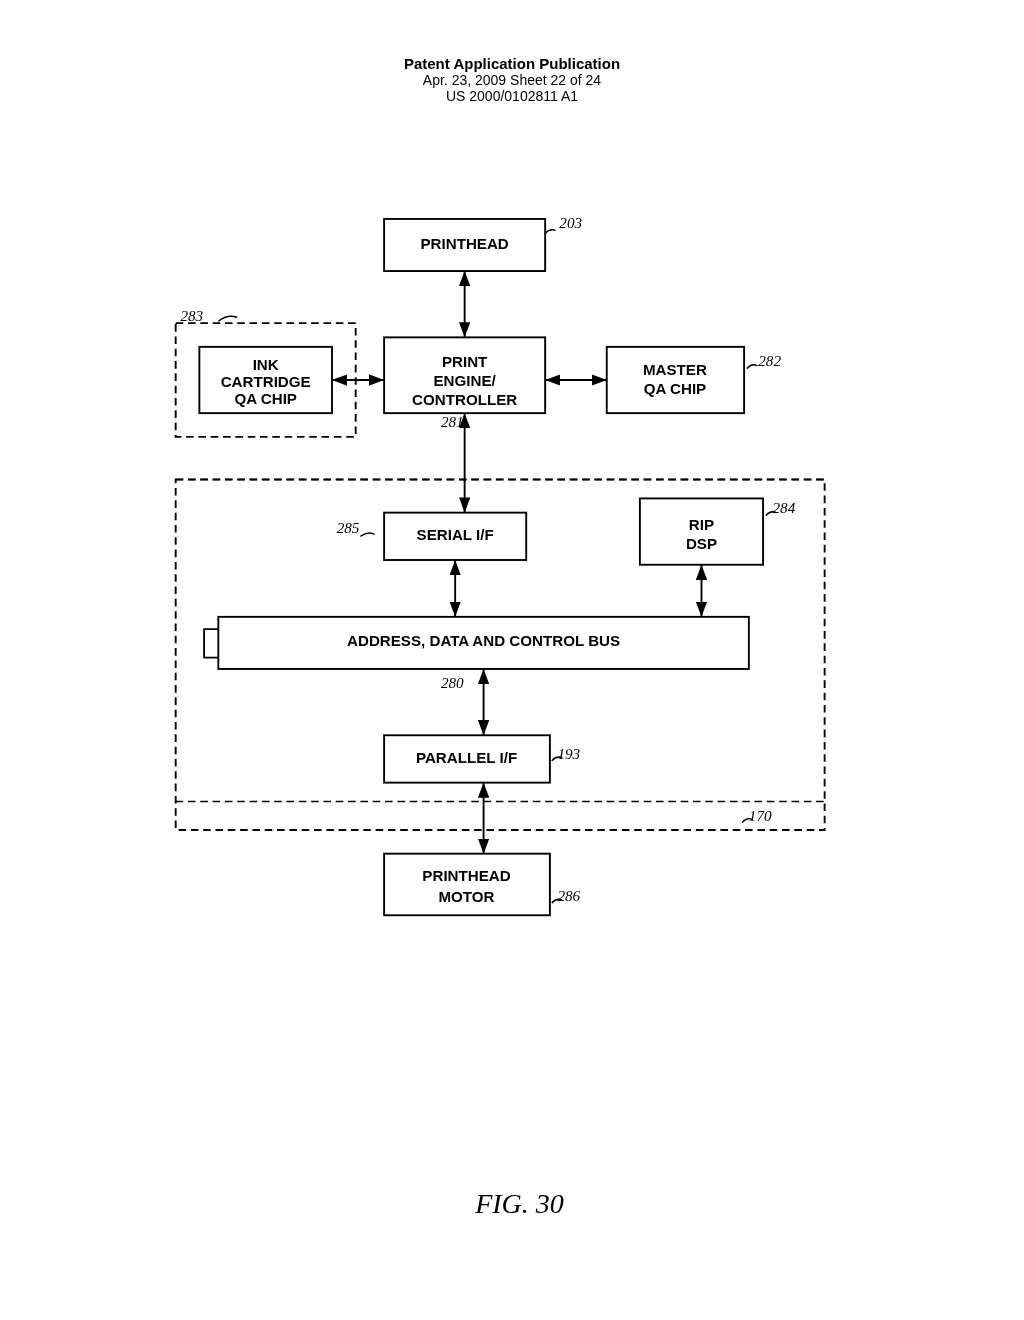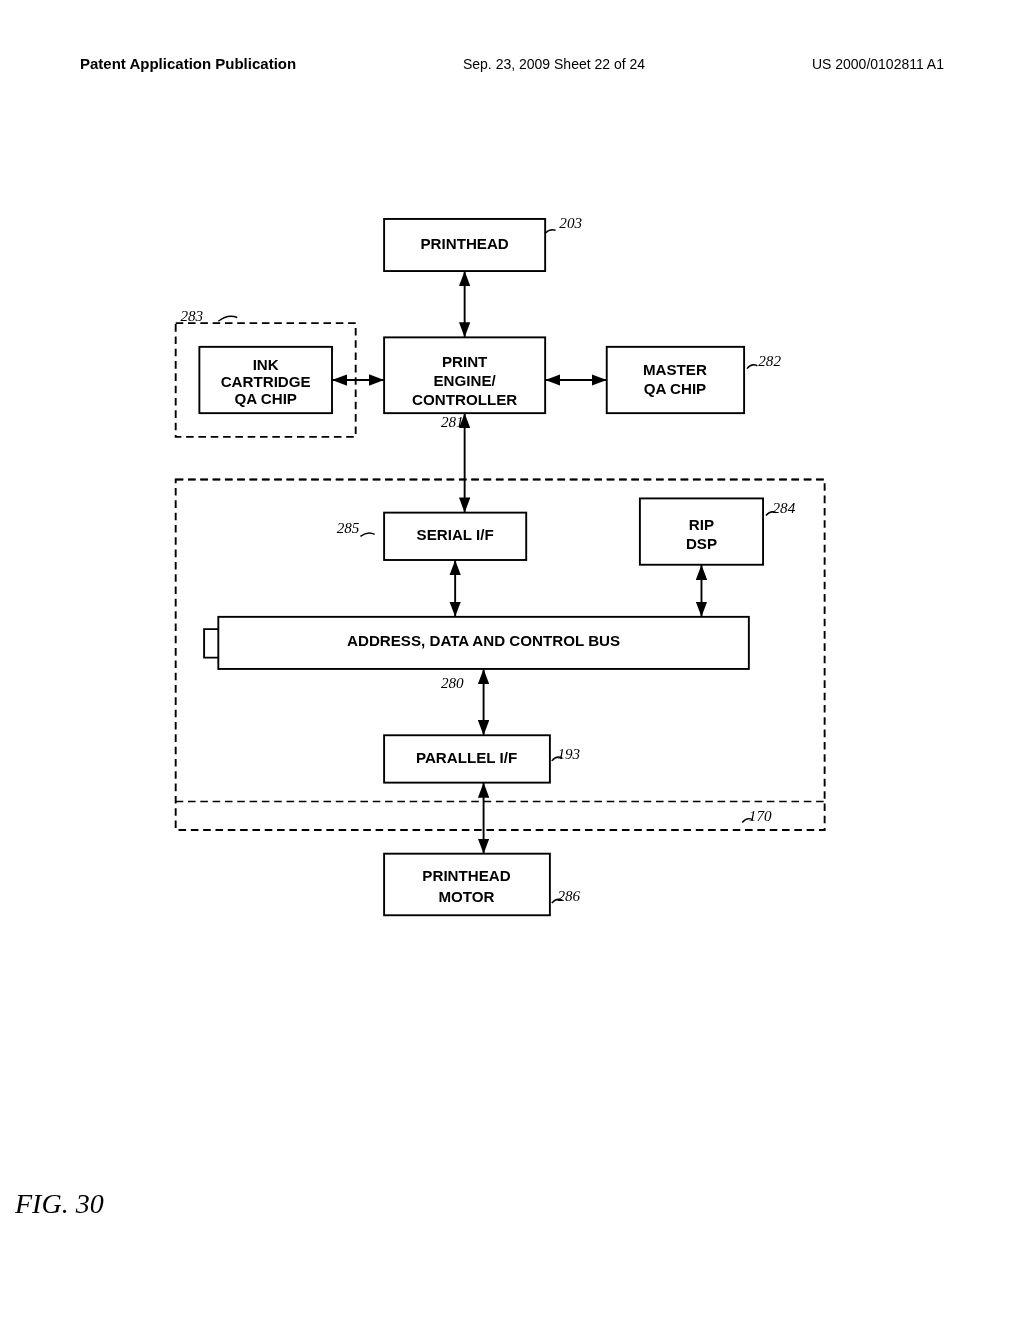--- a/index.html
+++ b/index.html
@@ -22,20 +22,21 @@
     
     .header {
       position: absolute;
       top: 55px;
       left: 80px;
       right: 80px;
       display: flex;
       justify-content: space-between;
       align-items: center;
       font-size: 15px;
+      flex-direction: column;
     }
 
     .header-left {
       font-weight: bold;
       font-size: 15px;
     }
 
     .header-center {
       font-size: 14px;
     }
@@ -58,34 +59,34 @@
       width: 100%;
       height: 100%;
     }
 
     
     .figure-label {
       position: absolute;
       bottom: 100px;
       left: 15px;
       right: 0;
-      text-align: left;
+      text-align: center;
       font-size: 28px;
       font-style: italic;
       font-family: Georgia, serif;
     }
   </style>
 </head>
 <body>
 
 <div class="page">
 
   <div class="header">
     <span class="header-left">Patent Application Publication</span>
-    <span class="header-center">Sep. 23, 2009  Sheet 22 of 24</span>
+    <span class="header-center">Apr. 23, 2009  Sheet 22 of 24</span>
     <span class="header-right">US 2000/0102811 A1</span>
   </div>
 
   <div class="diagram">
     <svg viewBox="0 0 860 950" xmlns="http://www.w3.org/2000/svg">
 
       <defs>
         <style>
           .box-label { font-family: Arial, sans-serif; font-size: 16px; font-weight: bold; text-anchor: middle; dominant-baseline: middle; }
           .ref-label { font-family: Georgia, serif; font-size: 16px; font-style: italic; }

